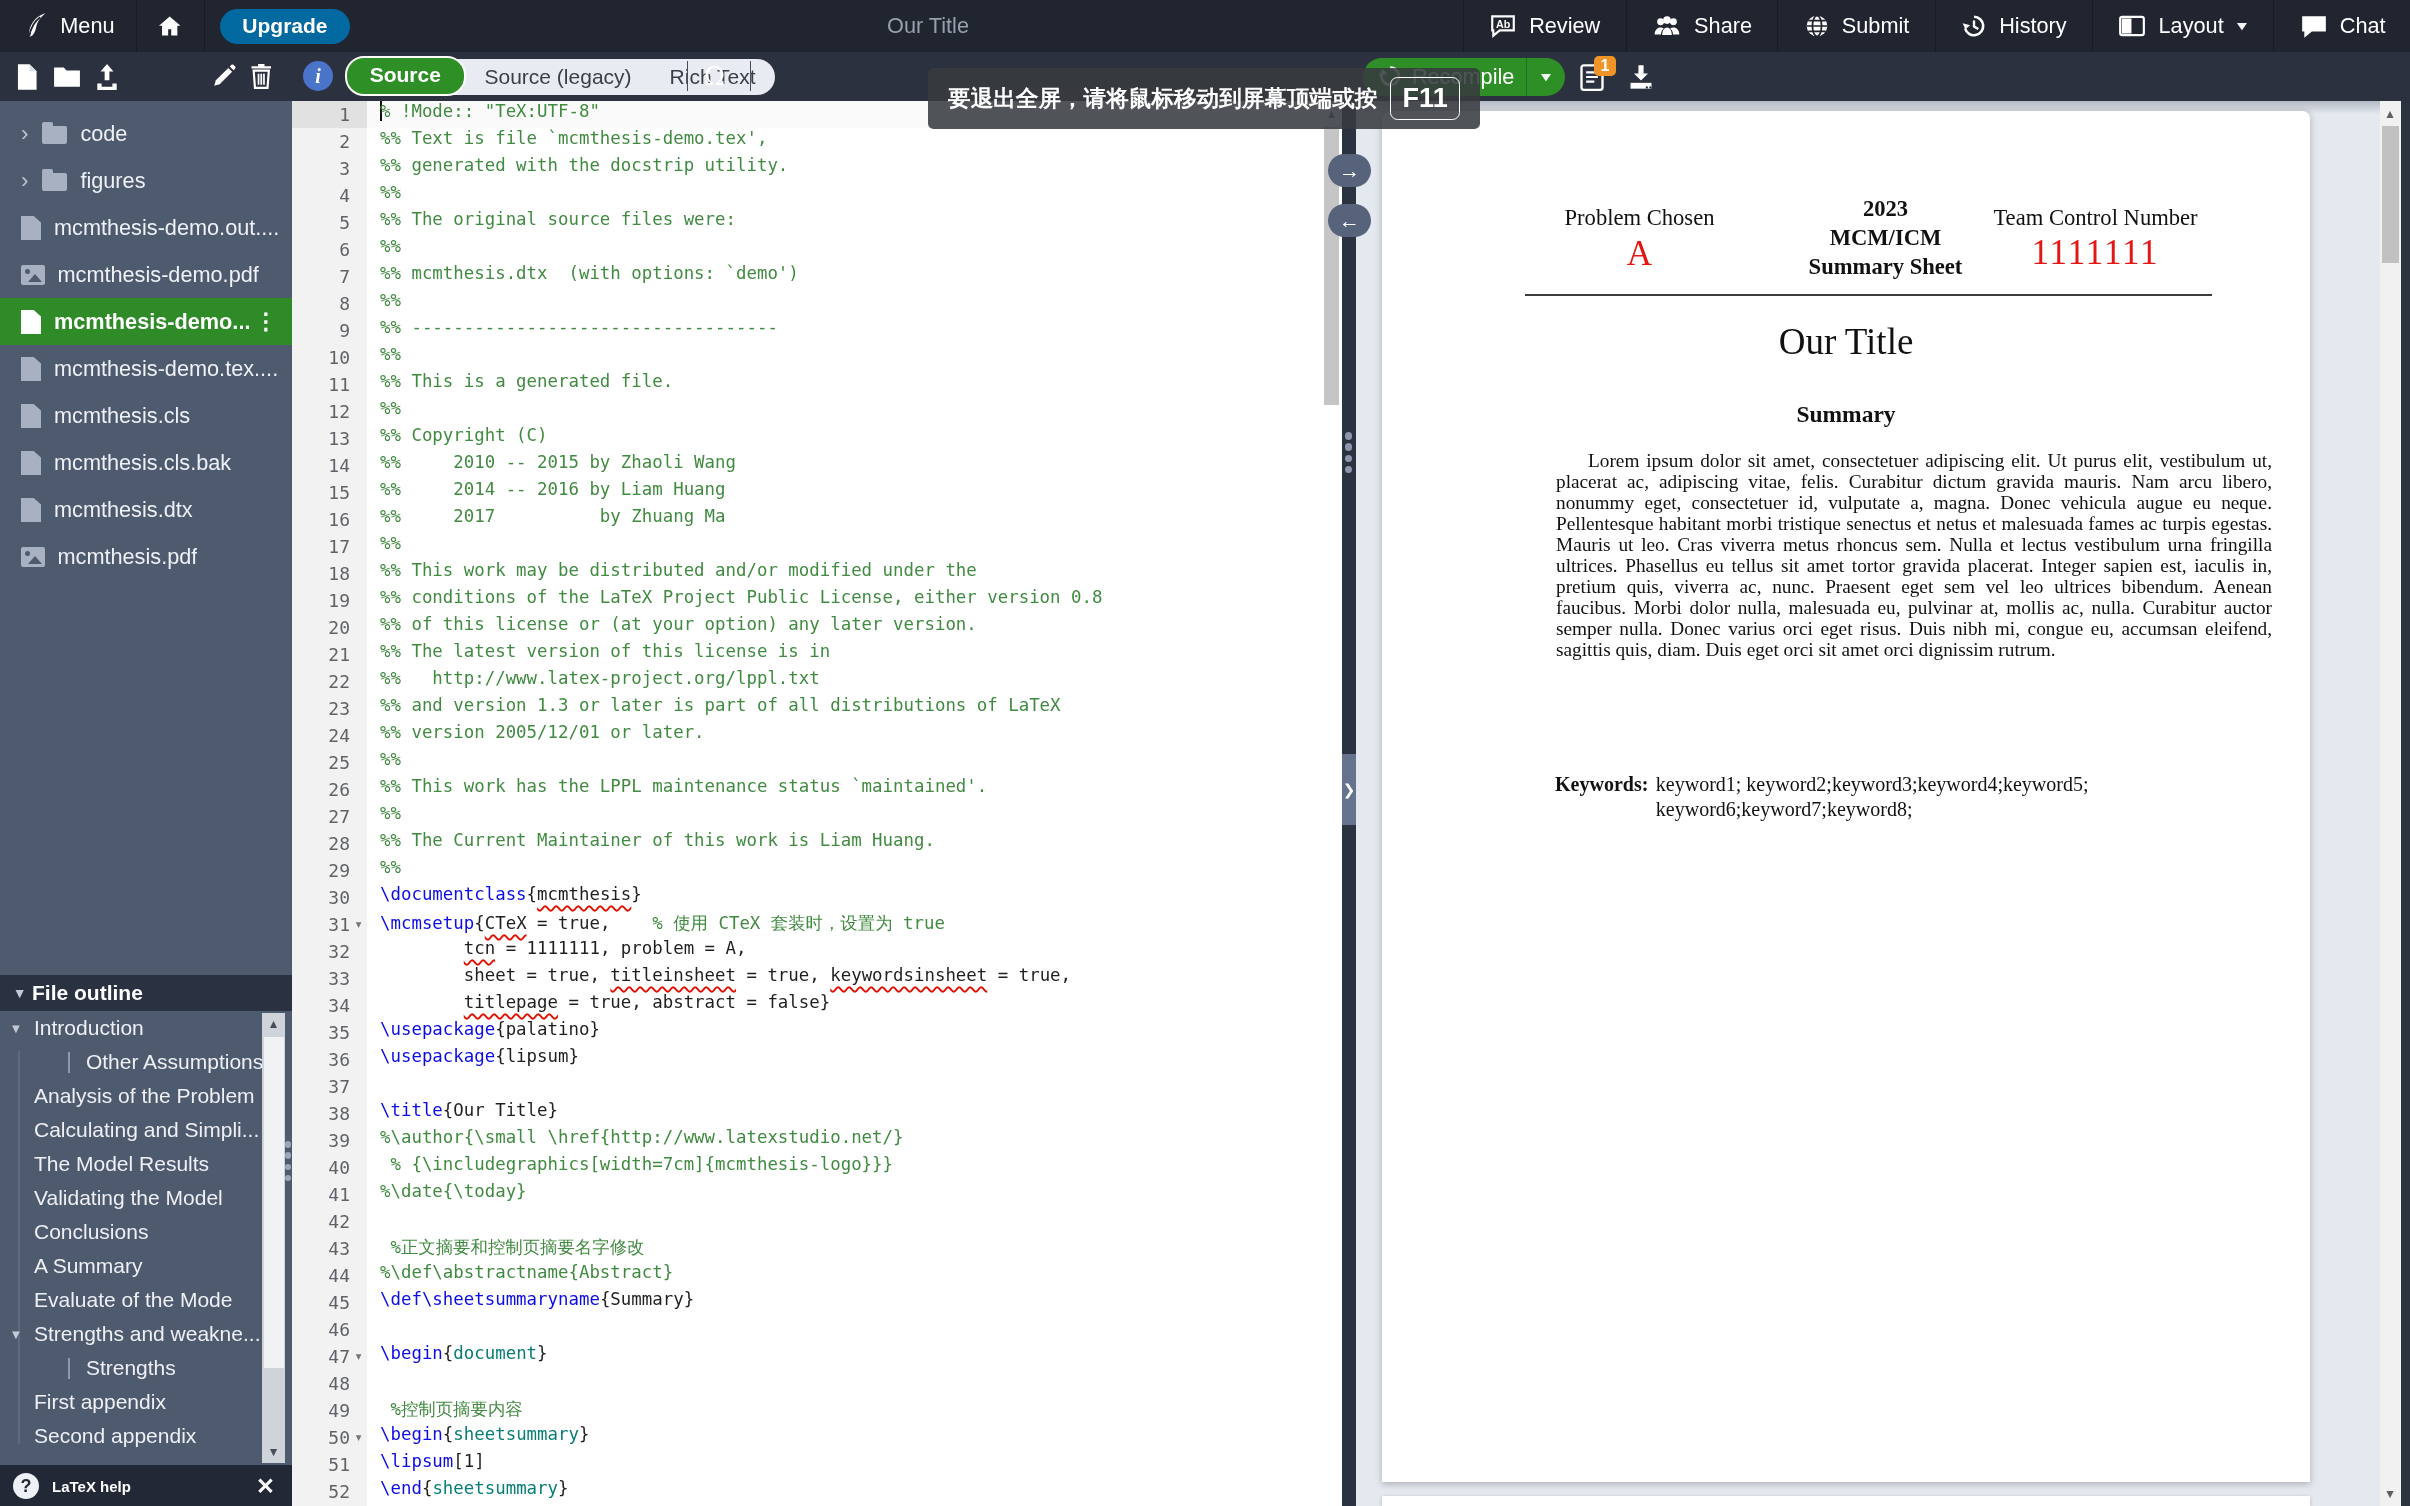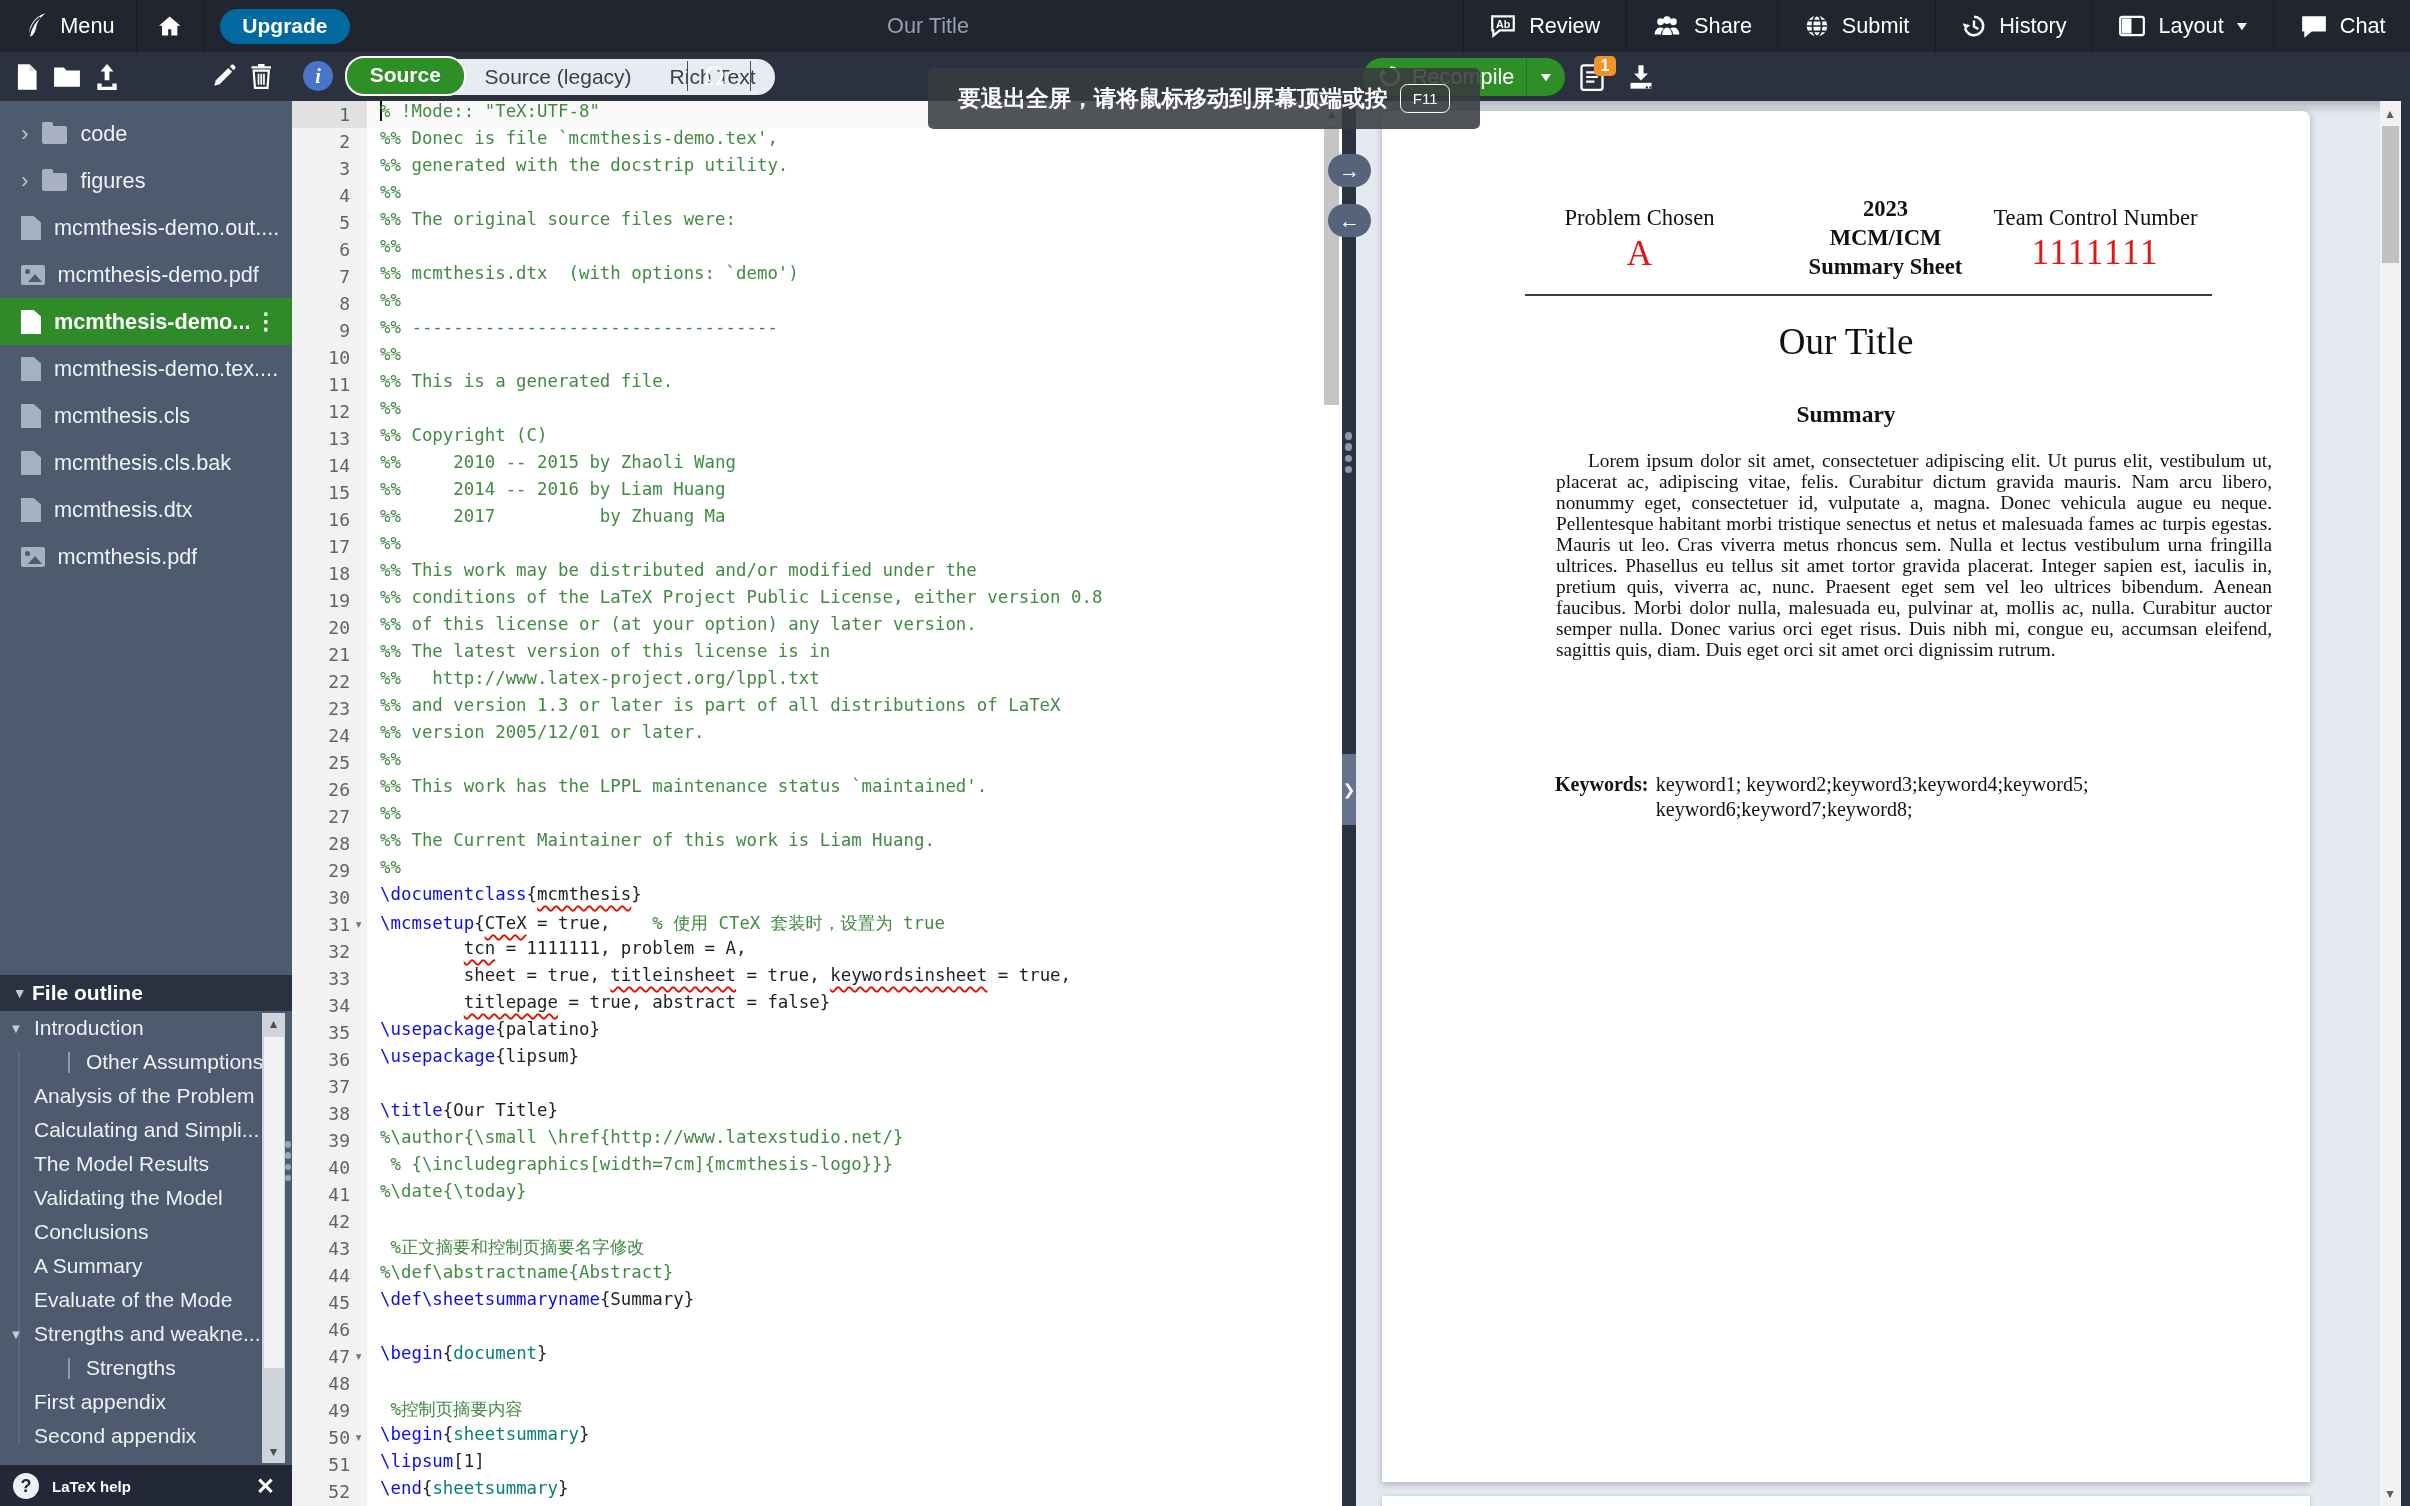--- a/index.html
+++ b/index.html
@@ -37,21 +37,21 @@
   .recompile .dd{border-left:0.9px solid #227020;height:100%;display:flex;align-items:center;padding:0 13px;border-radius:0 19px 19px 0;}
   .log-icon{position:absolute;left:1579px;top:11.3px;cursor:pointer;}
   .badge{position:absolute;left:15px;top:-7.5px;background:#ef9426;color:#fff;font-size:16px;font-weight:bold;
          border-radius:4.7px;padding:0.9px 6.6px;}
   .dl-icon{position:absolute;left:1627px;top:11.3px;cursor:pointer;}
 
   
   .toast{position:absolute;left:928px;top:68px;width:552px;height:61px;background:rgba(56,59,64,.88);border-radius:5.6px;
          display:flex;align-items:center;justify-content:center;gap:13px;color:#fff;z-index:40;}
   .toast .msg{font-size:22.6px;font-weight:bold;white-space:nowrap;}
-  .keycap{border:1.9px solid #fff;border-radius:7.5px;padding:4.7px 11.3px;font-size:15px;font-weight:normal;}
+  .keycap{border:1.9px solid #fff;border-radius:7.5px;padding:4.7px 11.3px;font-size:27px;font-weight:bold;}
 
   
   .sidebar{position:absolute;top:101px;left:0;width:292px;bottom:0;background:#4e5a6e;z-index:5;}
   .tree{position:absolute;top:9.4px;left:0;right:0;}
   .tree-row{display:flex;align-items:center;height:47px;padding-left:21px;color:#eef1f6;font-size:21.7px;cursor:pointer;}
   .tree-row.selected{background:#2e8b27;color:#fff;font-weight:bold;}
   .chev{width:21px;color:#bcc5d2;font-size:22.6px;line-height:1;}
   .ticon{flex:0 0 auto;margin-right:13px;position:relative;}
   .ic-folder{width:25.4px;height:18px;background:#a7b1c2;border-radius:1.9px;margin-top:2.8px;}
   .ic-folder::before{content:'';position:absolute;top:-4.7px;left:0;width:11.3px;height:5.6px;background:#a7b1c2;border-radius:1.9px 1.9px 0 0;}
@@ -635,21 +635,21 @@
         <span class="gnum">51</span>
         <span class="gfold"></span>
       </div>
       <div class="gline">
         <span class="gnum">52</span>
         <span class="gfold"></span>
       </div>
     </div>
   <div class="codearea" id="code-lines">
       <div class="cline act"><span class="caret"></span><span class="tk-c">% !Mode:: "TeX:UTF-8"</span></div>
-      <div class="cline"><span class="tk-c">%% Donec is file `mcmthesis-demo.tex',</span></div>
+      <div class="cline"><span class="tk-c">%% Text is file `mcmthesis-demo.tex',</span></div>
       <div class="cline"><span class="tk-c">%% generated with the docstrip utility.</span></div>
       <div class="cline"><span class="tk-c">%%</span></div>
       <div class="cline"><span class="tk-c">%% The original source files were:</span></div>
       <div class="cline"><span class="tk-c">%%</span></div>
       <div class="cline"><span class="tk-c">%% mcmthesis.dtx  (with options: `demo')</span></div>
       <div class="cline"><span class="tk-c">%%</span></div>
       <div class="cline"><span class="tk-c">%% -----------------------------------</span></div>
       <div class="cline"><span class="tk-c">%%</span></div>
       <div class="cline"><span class="tk-c">%% This is a generated file.</span></div>
       <div class="cline"><span class="tk-c">%%</span></div>

